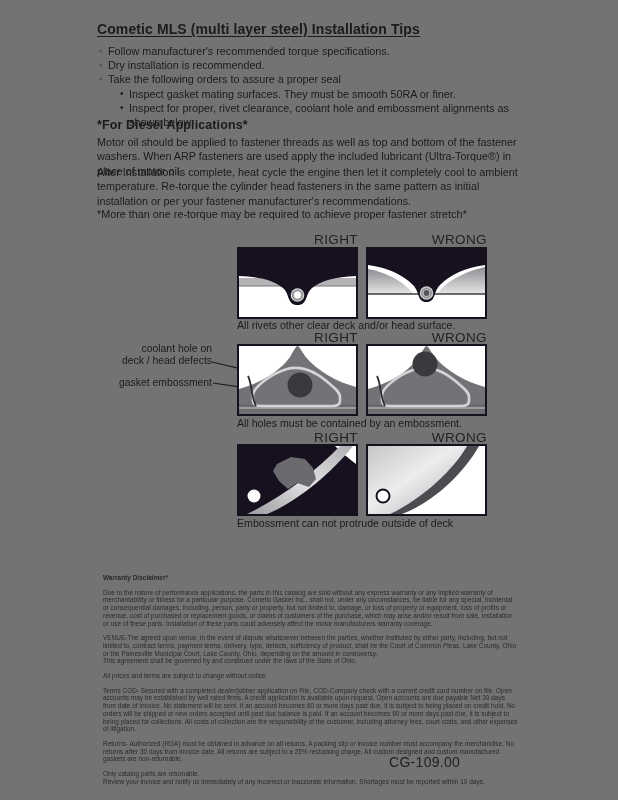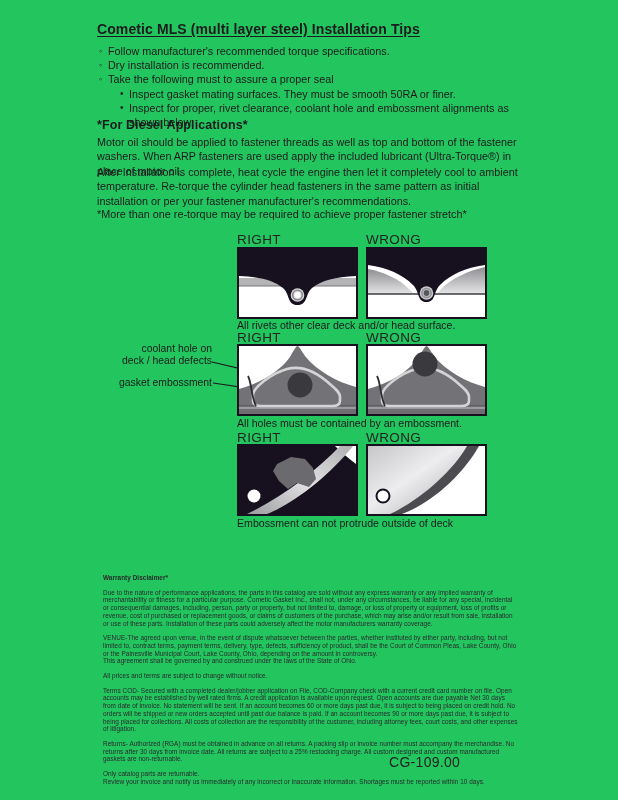--- a/index.html
+++ b/index.html
@@ -1,35 +1,35 @@
 <!DOCTYPE html>
 <html><head>
 <meta charset="utf-8">
 <style>
   html,body{margin:0;padding:0;background:#ffffff;}
   .page{
-    position:relative;width:618px;height:800px;background:#22c55e;overflow:hidden;
+    position:relative;width:618px;height:800px;background:#737373;overflow:hidden;
     font-family:"Liberation Sans","DejaVu Sans",sans-serif;color:#1b1b1d;
   }
   .abs{position:absolute;}
   .title{
     left:97px;top:21px;font-size:14px;font-weight:bold;
     text-decoration:underline;text-underline-offset:2px;letter-spacing:0.1px;
   }
   .bullets{left:99px;top:44px;font-size:10.8px;line-height:14.2px;width:440px;}
   .b-row{display:flex;}
   .b-row .marker{width:9px;flex:0 0 9px;font-size:9px;line-height:14.2px;}
   .b-row.lvl2{padding-left:21px;}
   .b-row.lvl2 .marker{font-size:10px;}
   .diesel-heading{left:97px;top:118px;font-size:12.5px;font-weight:bold;letter-spacing:0.1px;}
   .para{left:97px;width:436px;font-size:10.8px;line-height:14.4px;}
   .p1{top:135px;}
   .p2{top:165px;}
   .p3{top:207px;}
-  .rw-label{width:121px;text-align:left;font-size:13.5px;letter-spacing:0.4px;color:#222;}
+  .rw-label{width:121px;text-align:right;font-size:13.5px;letter-spacing:0.4px;color:#222;}
   .dbox{
     width:121px;height:72px;border:2px solid #17101f;box-sizing:border-box;background:#fff;
   }
   .dbox svg{display:block;width:100%;height:100%;}
   .caption{left:237px;font-size:10.6px;line-height:11.5px;width:300px;}
   .callout{
     right:406px;text-align:right;font-size:10.4px;line-height:12px;width:150px;
   }
   .fineprint{
     left:103px;top:574px;width:416px;font-size:6.4px;line-height:7.7px;color:#2a2a2c;
@@ -51,21 +51,21 @@
     <div class="b-row">
       <span class="marker">◦</span>
       <span>Follow manufacturer's recommended torque specifications.</span>
     </div>
     <div class="b-row">
       <span class="marker">◦</span>
       <span>Dry installation is recommended.</span>
     </div>
     <div class="b-row">
       <span class="marker">◦</span>
-      <span>Take the following must to assure a proper seal</span>
+      <span>Take the following orders to assure a proper seal</span>
     </div>
     <div class="b-row lvl2">
       <span class="marker">•</span>
       <span>Inspect gasket mating surfaces.  They must be smooth 50RA or finer.</span>
     </div>
     <div class="b-row lvl2">
       <span class="marker">•</span>
       <span>Inspect for proper, rivet clearance, coolant hole and embossment alignments as shown below.</span>
     </div>
   </div>

